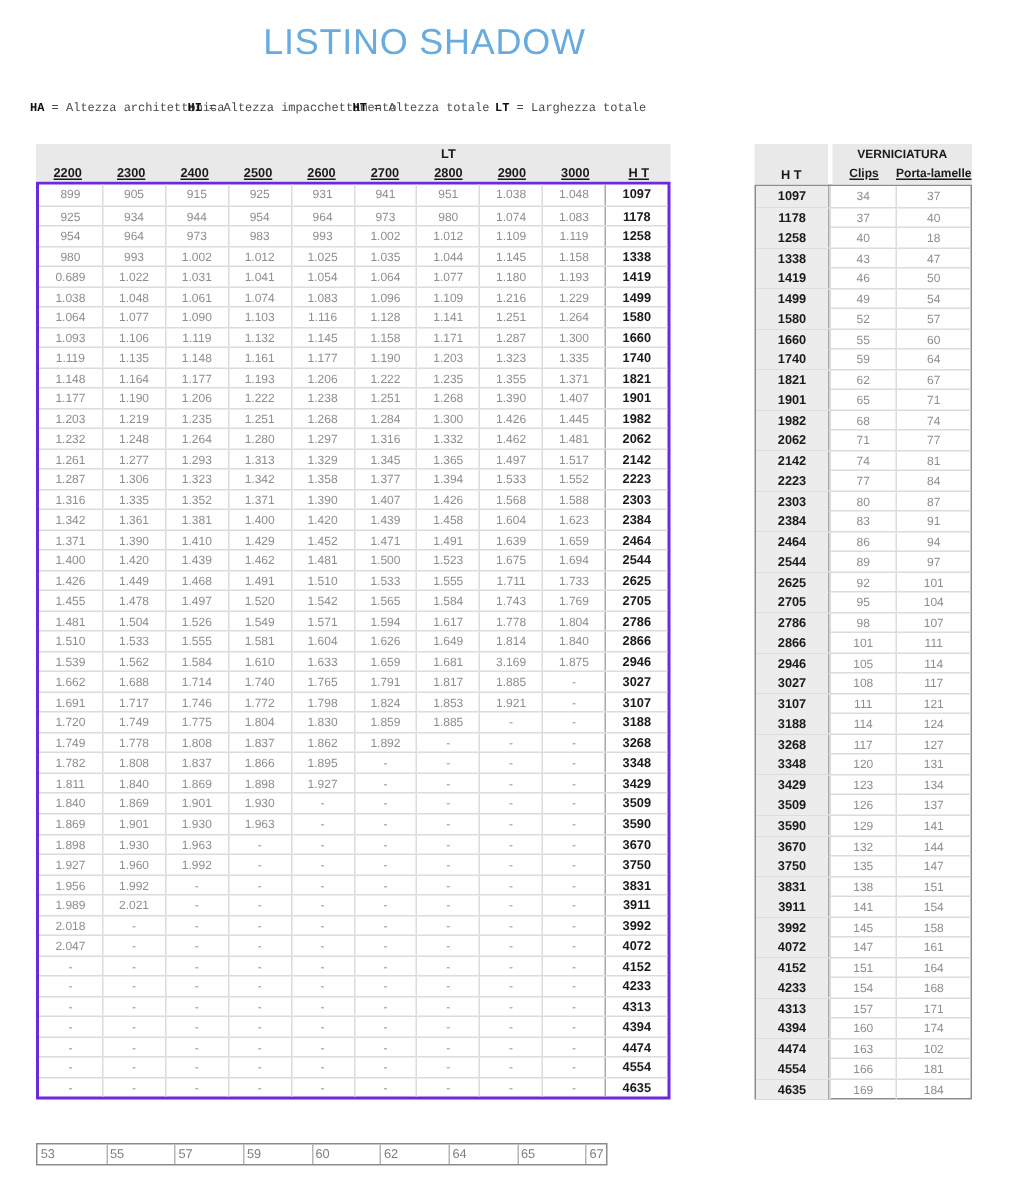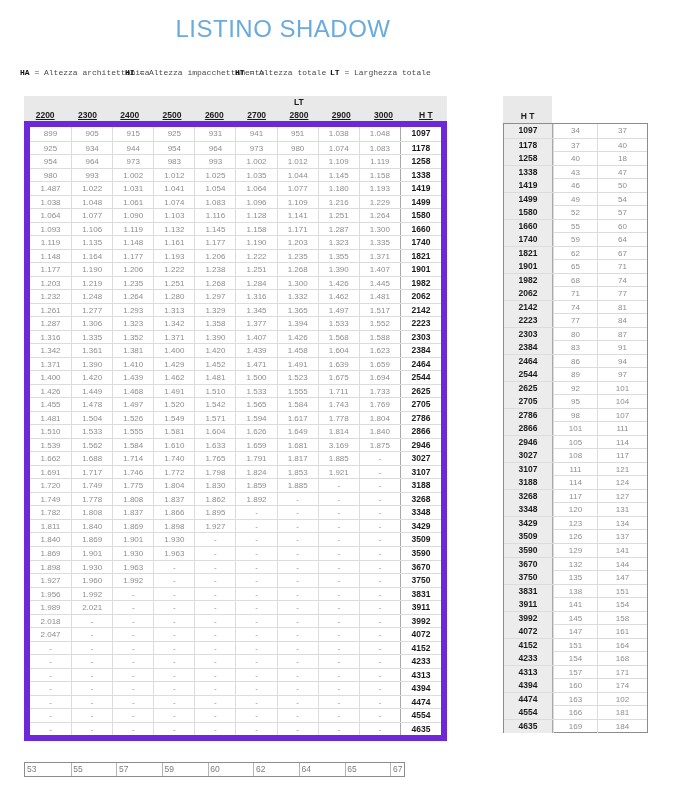--- a/index.html
+++ b/index.html
@@ -14,21 +14,21 @@
   .legend-item b { color:#111; font-weight:bold; }
 
   
   .main-table { position:absolute; left:24px; top:96px; width:423px; }
   .mt-header  { position:relative; height:25px; background:#e9e9e9; }
   .lt-label   { position:absolute; top:1px; left:60%; width:10%; text-align:center;
                 font-size:8.5px; font-weight:bold; color:#1a1a1a; }
   .mt-cols    { position:absolute; bottom:0; left:0; width:100%; height:12px;
                 display:grid; grid-template-columns:repeat(10,1fr); }
   .hcell      { font-size:8.5px; font-weight:bold; color:#1a1a1a; text-align:center; line-height:12px;text-decoration:underline; }
-  .mt-body    { border:6px solid #6d28d9; background:#fff; }
+  .mt-body    { border:2px solid #6d28d9; background:#fff; }
   .mrow       { display:grid; grid-template-columns:repeat(10,1fr); height:13.53px; }
   .mrow + .mrow { border-top:1px solid #dcdcdc; }
   .mcell      { font-size:8px; color:#8e8e8e; text-align:center; line-height:13px;
                 border-left:1px solid #dcdcdc; overflow:hidden; }
   .mcell:first-child { border-left:none; }
   .mcell.ht   { font-size:8.5px; font-weight:bold; color:#1a1a1a; border-left:1px solid #a8a8a8; }
 
   
   .vern-table { position:absolute; left:503px; top:96px; width:145px; }
   .vt-header  { position:relative; height:27px; }
@@ -125,21 +125,21 @@
         <div class="mcell">1.002</div>
         <div class="mcell">1.012</div>
         <div class="mcell">1.025</div>
         <div class="mcell">1.035</div>
         <div class="mcell">1.044</div>
         <div class="mcell">1.145</div>
         <div class="mcell">1.158</div>
         <div class="mcell ht">1338</div>
       </div>
       <div class="mrow">
-        <div class="mcell">1.487</div>
+        <div class="mcell">0.689</div>
         <div class="mcell">1.022</div>
         <div class="mcell">1.031</div>
         <div class="mcell">1.041</div>
         <div class="mcell">1.054</div>
         <div class="mcell">1.064</div>
         <div class="mcell">1.077</div>
         <div class="mcell">1.180</div>
         <div class="mcell">1.193</div>
         <div class="mcell ht">1419</div>
       </div>
@@ -623,20 +623,27 @@
         <div class="mcell">-</div>
         <div class="mcell ht">4635</div>
       </div>
     </div>
 </div>
 
 <div class="vern-table">
   <div class="vt-header">
     <div class="vt-ht-box">
       <span>H T</span>
+    </div>
+    <div class="vt-main-box">
+      <div class="vt-title">VERNICIATURA</div>
+      <div class="vt-cols" id="vern-cols">
+          <div class="hcell">Clips</div>
+          <div class="hcell">Porta-lamelle</div>
+        </div>
     </div>
   </div>
   <div class="vt-body" id="vern-body">
       <div class="vrow">
         <div class="vcell ht">1097</div>
         <div class="vcell">34</div>
         <div class="vcell">37</div>
       </div>
       <div class="vrow">
         <div class="vcell ht">1178</div>

